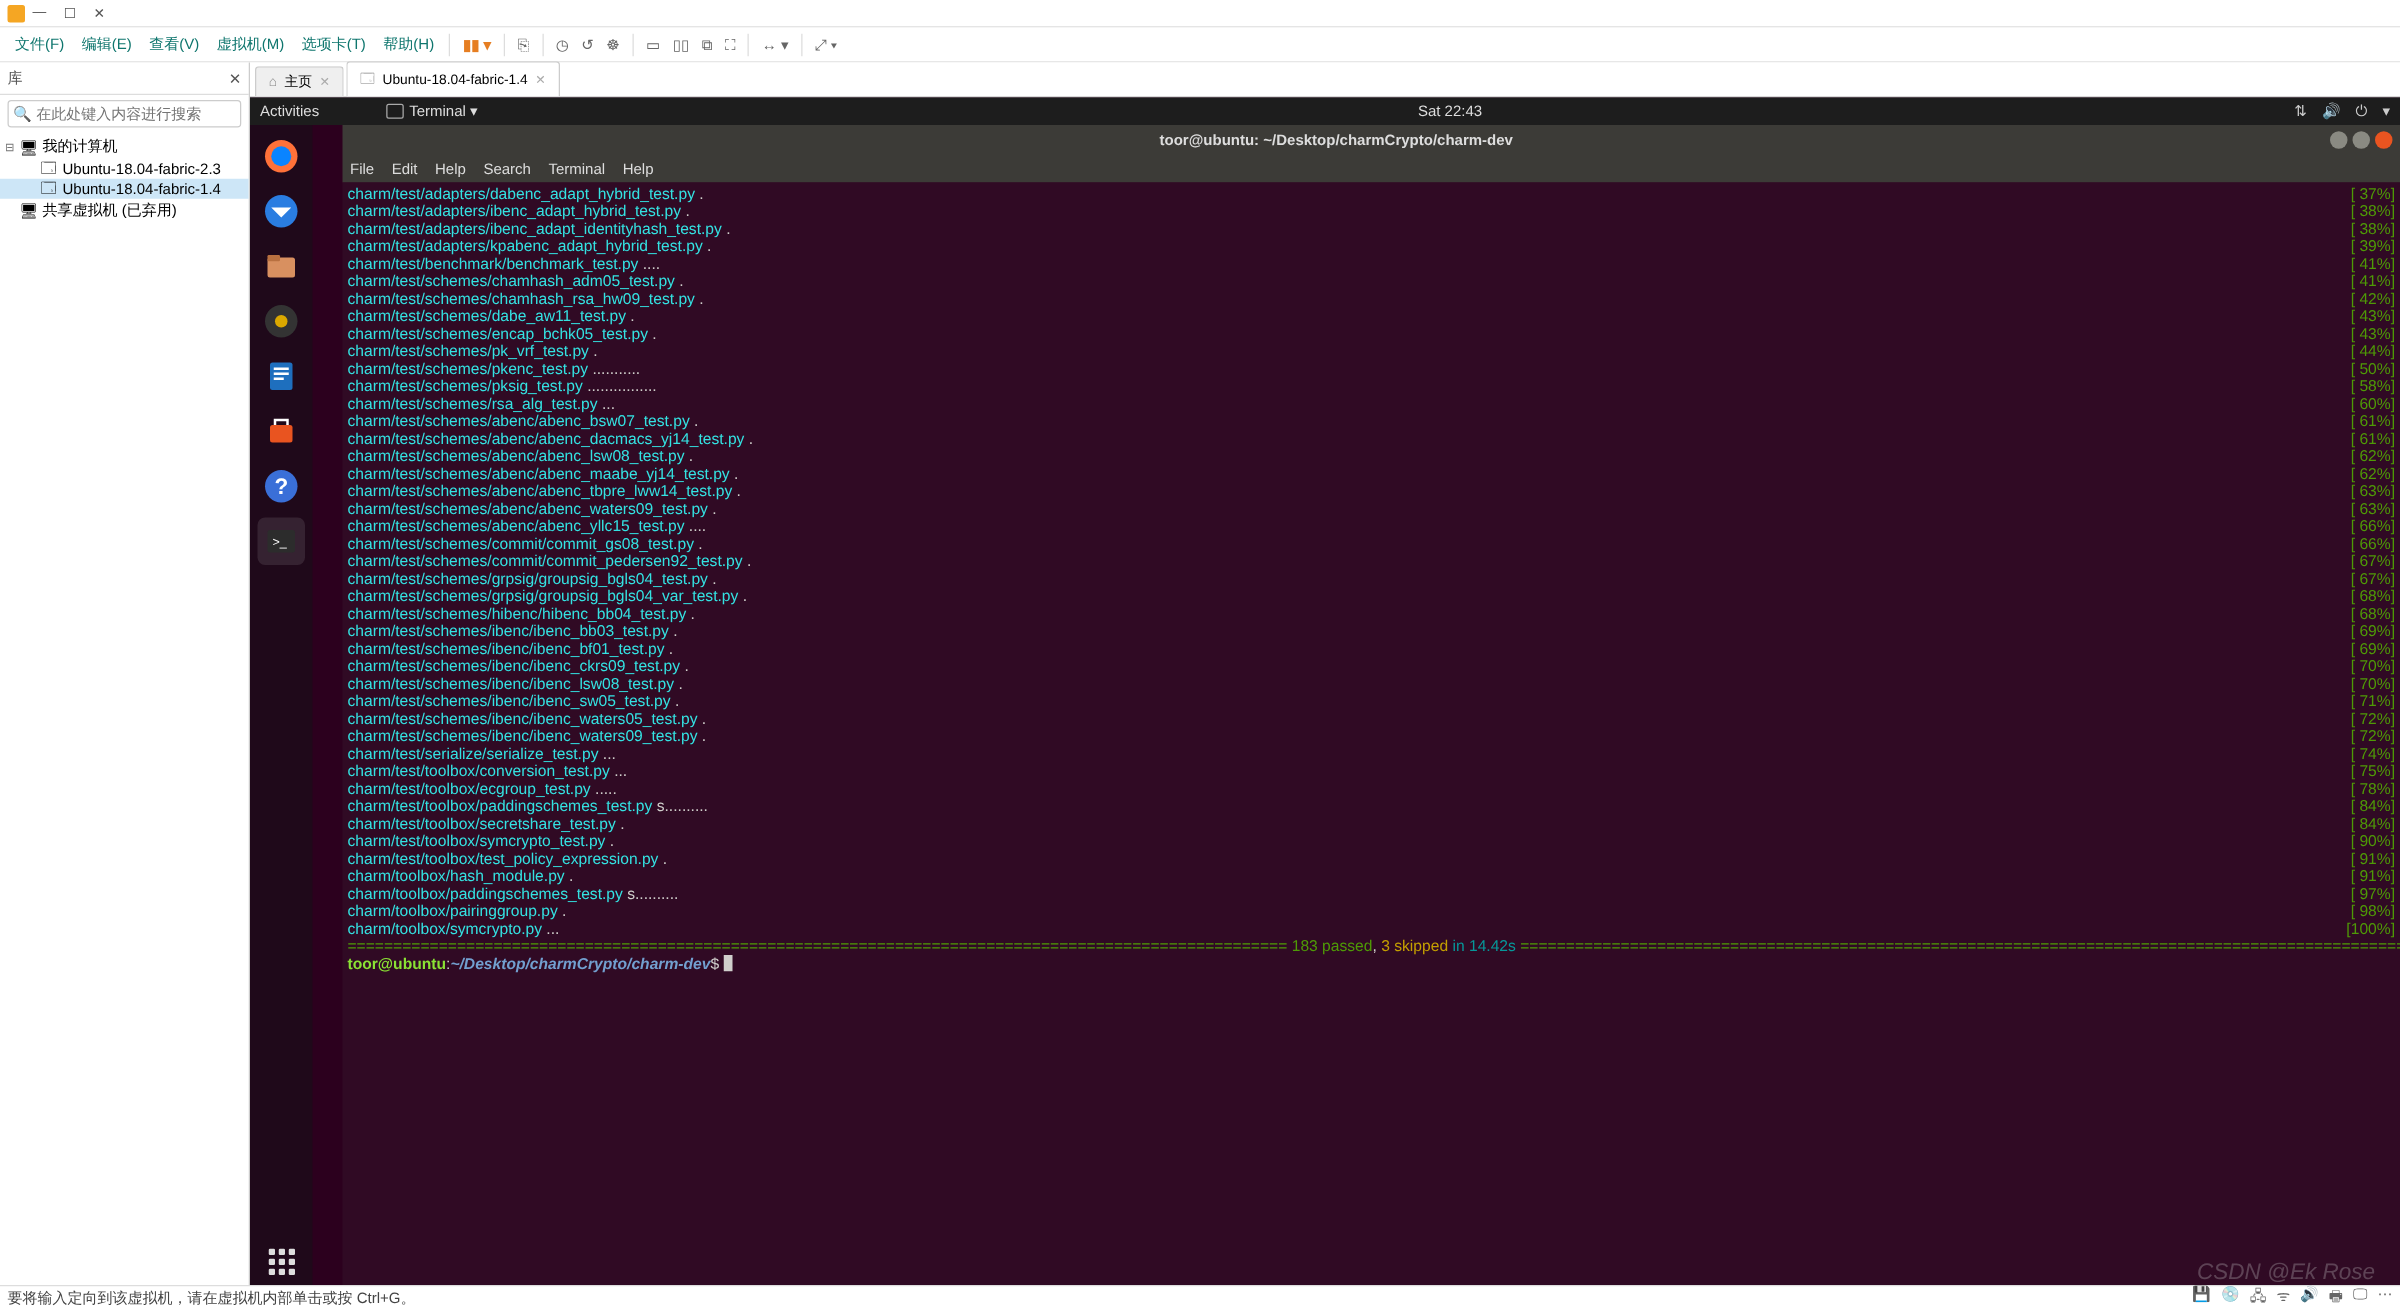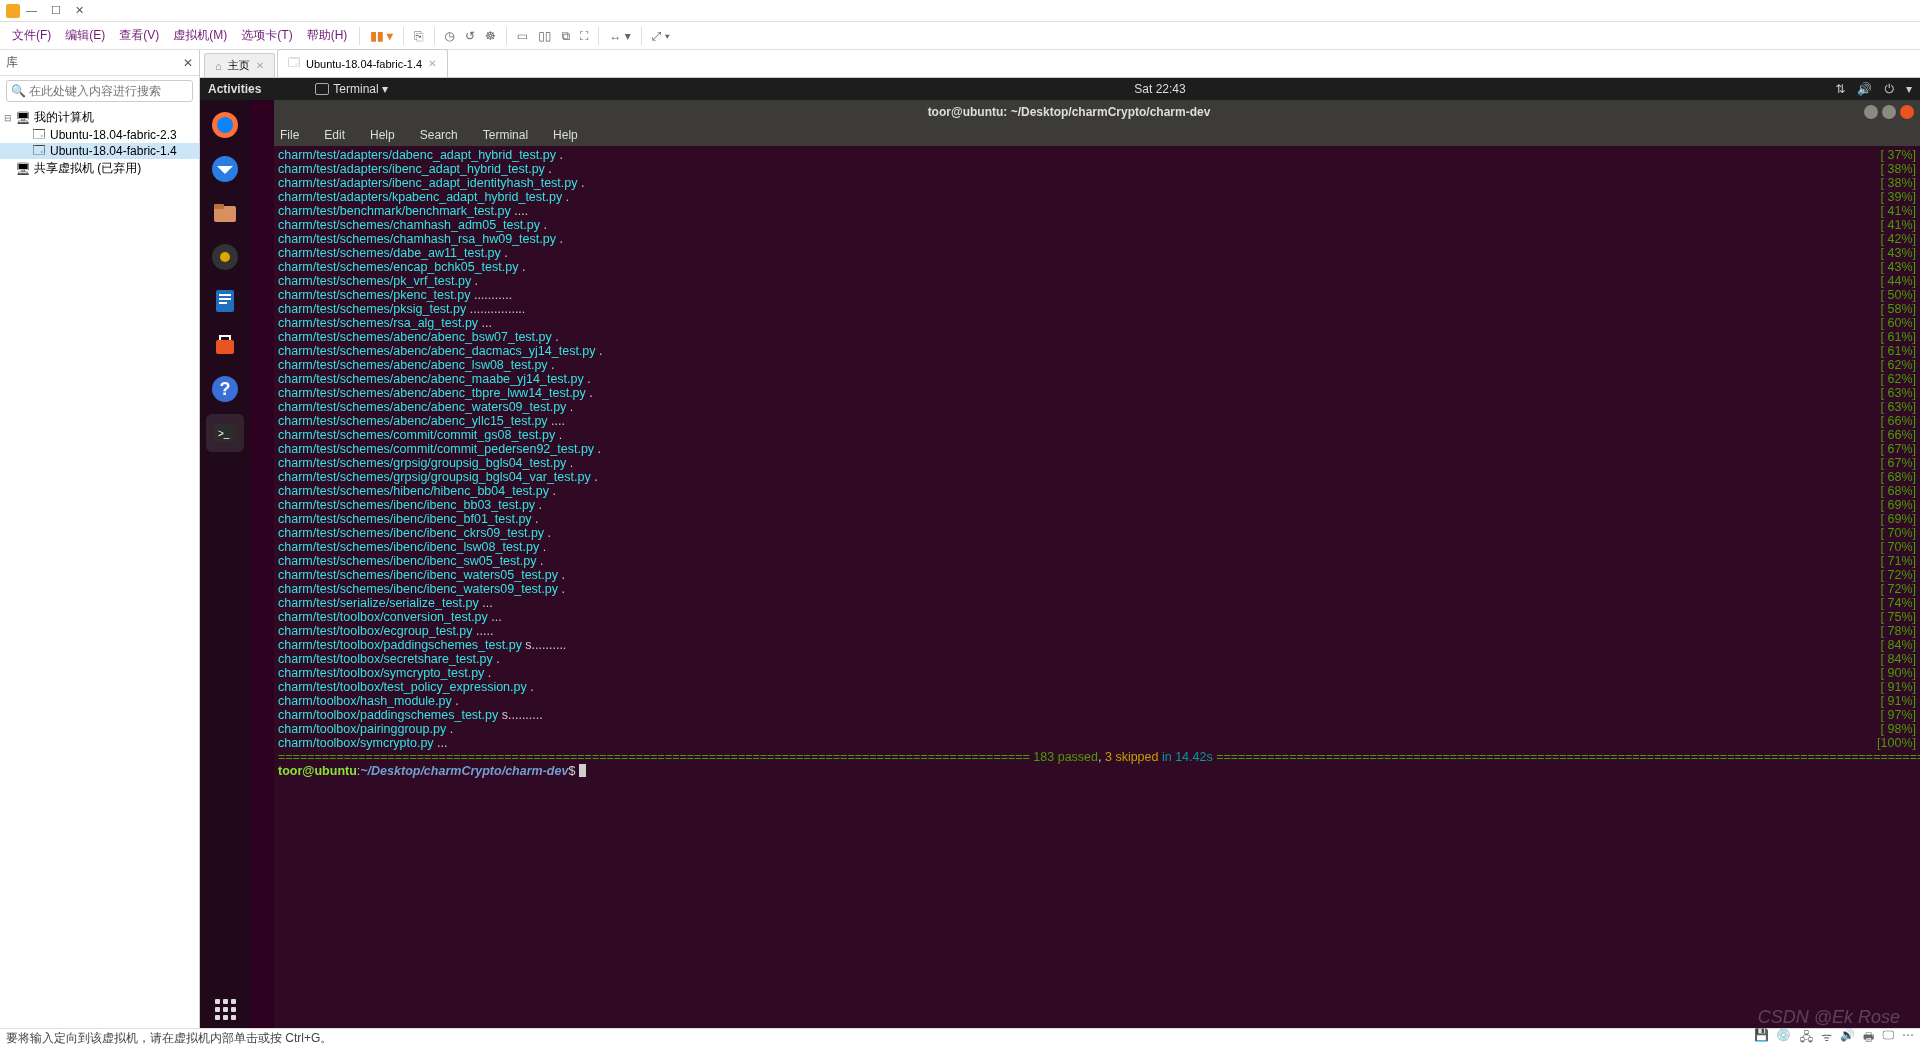--- a/index.html
+++ b/index.html
@@ -7,21 +7,21 @@
 
 
 .vmw-title { height: 22px; background: #fff; display: flex; align-items: center; padding: 0 6px; border-bottom: 1px solid #ddd; }
 .vmw-title .icon { width: 14px; height: 14px; background: #f5a623; border-radius: 2px; margin-right: 6px; display:inline-block; }
 .vmw-title .t { flex: 1; color: #444; }
 .win-ctrl { display: flex; gap: 14px; color: #555; }
 .win-ctrl span { cursor: pointer; font-size: 11px; }
 
 
 .vmw-menu { height: 28px; background: #fff; display: flex; align-items: center; padding: 0 6px; gap: 2px; border-bottom: 1px solid #e0e0e0; }
-.vmw-menu .mi { padding: 2px 6px; color: #701a75; cursor: pointer; }
+.vmw-menu .mi { padding: 2px 6px; color: #0f766e; cursor: pointer; }
 .vmw-menu .sep { width: 1px; height: 18px; background: #ddd; margin: 0 4px; }
 .vmw-menu .btn { padding: 2px 4px; color: #666; cursor: pointer; }
 
 
 .vmw-body { flex: 1; display: flex; min-height: 0; }
 
 
 .sidebar { width: 200px; background: #fff; border-right: 1px solid #ccc; display: flex; flex-direction: column; }
 .side-head { display: flex; align-items: center; justify-content: space-between; padding: 4px 6px; border-bottom: 1px solid #ddd; color: #555; }
 .side-head .x { cursor: pointer; }
@@ -39,21 +39,21 @@
 .vm-area { flex: 1; display: flex; flex-direction: column; background: #f5f5f5; min-width: 0; }
 .vm-tabs { height: 28px; background: #fff; display: flex; align-items: flex-end; padding: 0 4px; border-bottom: 1px solid #ccc; }
 .tab { padding: 4px 10px; border: 1px solid #ccc; border-bottom: none; margin-right: 2px; background: #efefef; border-radius: 3px 3px 0 0; display: flex; align-items: center; gap: 6px; cursor: pointer; font-size: 11px; }
 .tab.active { background: #fff; }
 .tab .home { color: #888; }
 .tab .tx { color: #aaa; font-size: 10px; }
 
 
 .ubuntu { flex: 1; display: flex; flex-direction: column; background: #2c001e; min-height: 0; }
 .topbar { height: 22px; background: #1d1d1d; color: #ddd; display: flex; align-items: center; padding: 0 8px; font-size: 12px; }
-.topbar .act { color: #ddd; margin-right: 14px; cursor: pointer; font-weight: bold; }
+.topbar .act { color: #ddd; margin-right: 14px; cursor: pointer; }
 .topbar .termtag { display: flex; align-items: center; gap: 4px; cursor: pointer; padding-left: 40px; }
 .topbar .termtag .ti { width: 14px; height: 12px; border: 1px solid #aaa; border-radius: 2px; display: inline-block; }
 .topbar .clock { position: absolute; left: 50%; transform: translateX(calc(-50% + 100px)); color: #ddd; }
 .topbar .sys { margin-left: auto; display: flex; gap: 12px; color: #ccc; }
 
 .ub-body { flex: 1; display: flex; min-height: 0; }
 .launcher { width: 50px; background: rgba(30,10,25,0.9); display: flex; flex-direction: column; align-items: center; padding-top: 6px; gap: 6px; }
 .lic { width: 38px; height: 38px; border-radius: 6px; display: flex; align-items: center; justify-content: center; cursor: pointer; }
 .lic.active { background: rgba(255,255,255,0.1); }
 .launcher .sp { flex: 1; }
@@ -62,21 +62,21 @@
 
 
 .termwrap { flex: 1; display: flex; flex-direction: column; min-width: 0; padding-left: 24px; }
 .term-title { height: 24px; background: #3c3b37; display: flex; align-items: center; color: #ddd; font-size: 12px; }
 .term-title .tt { flex: 1; text-align: center; font-weight: bold; }
 .w-btns { display: flex; gap: 4px; padding-right: 6px; }
 .w-btns span { width: 14px; height: 14px; border-radius: 50%; display: inline-block; }
 .w-min { background: #8a8a82; }
 .w-max { background: #8a8a82; }
 .w-close { background: #e95420; }
-.term-menu { height: 22px; background: #3c3b37; color: #ddd; display: flex; align-items: center; padding: 0 6px; gap: 25px; font-size: 12px; }
+.term-menu { height: 22px; background: #3c3b37; color: #ddd; display: flex; align-items: center; padding: 0 6px; gap: 14px; font-size: 12px; }
 .term-menu span { cursor: pointer; }
 
 .term { flex: 1; background: #300a24; color: #d0cfcc; font-family: "Ubuntu Mono","DejaVu Sans Mono",monospace; font-size: 12.5px; line-height: 14px; padding: 2px 4px; overflow: hidden; white-space: pre; }
 .line { display: flex; justify-content: space-between; }
 .line .left { flex: 1; overflow: hidden; text-overflow: clip; }
 .line .right { color: #4e9a06; padding-left: 8px; }
 .path { color: #34e2e2; }
 .dots { color: #d0cfcc; }
 .passed { color: #4e9a06; }
 .skipped { color: #c4a000; }

